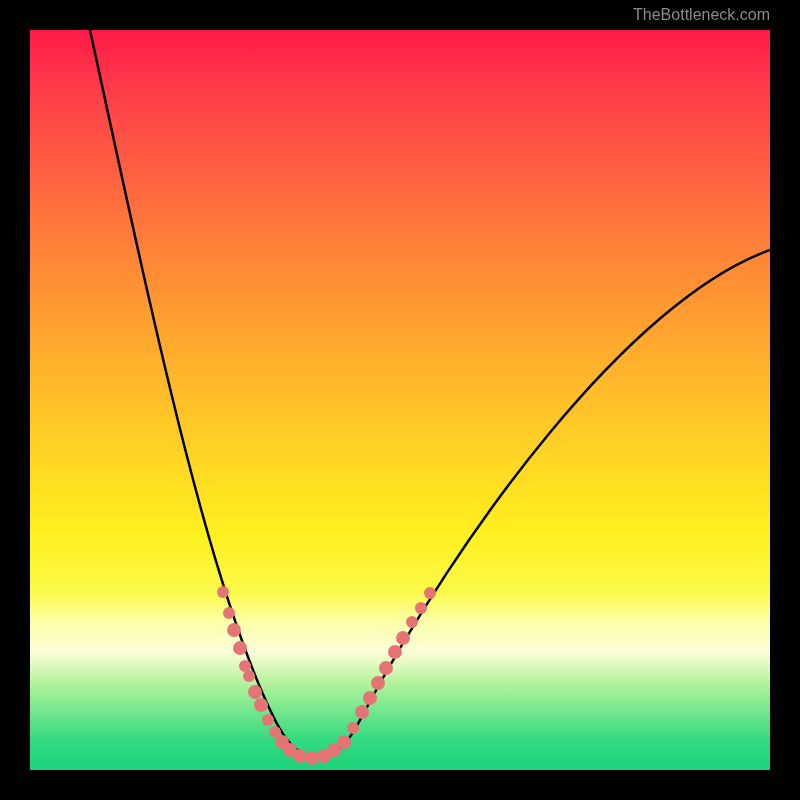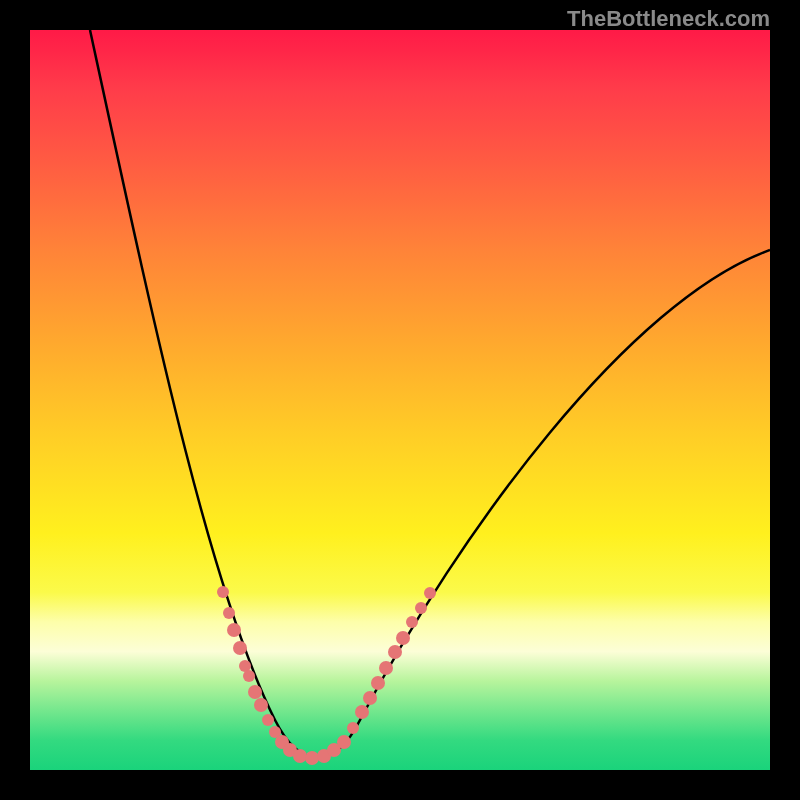--- a/index.html
+++ b/index.html
@@ -32,23 +32,23 @@
       #74e78d 92%,
       #33da80 96%,
       #1ad37b 100%
     );
   }
   .watermark {
     position: absolute;
     top: 6px;
     right: 30px;
     font-family: Arial, Helvetica, sans-serif;
-    font-size: 22px;
+    font-size: 16px;
     color: #8a8a8a;
-    font-weight: bold;
+    font-weight: normal;
     letter-spacing: 0px;
   }
   svg.curve {
     position: absolute;
     top: 0;
     left: 0;
     width: 740px;
     height: 740px;
   }
 </style>

